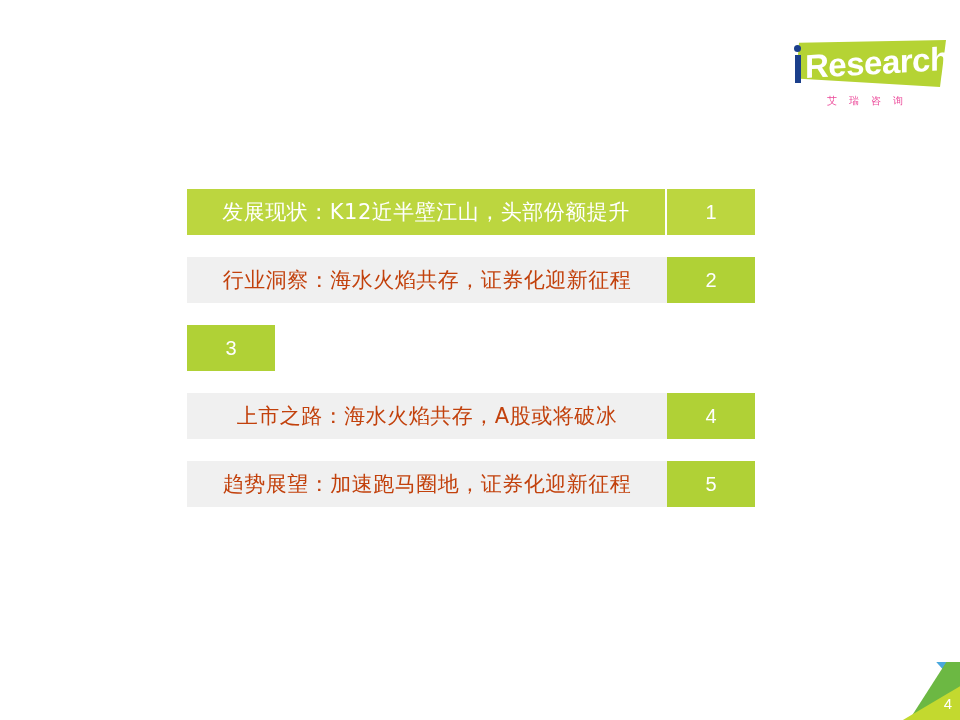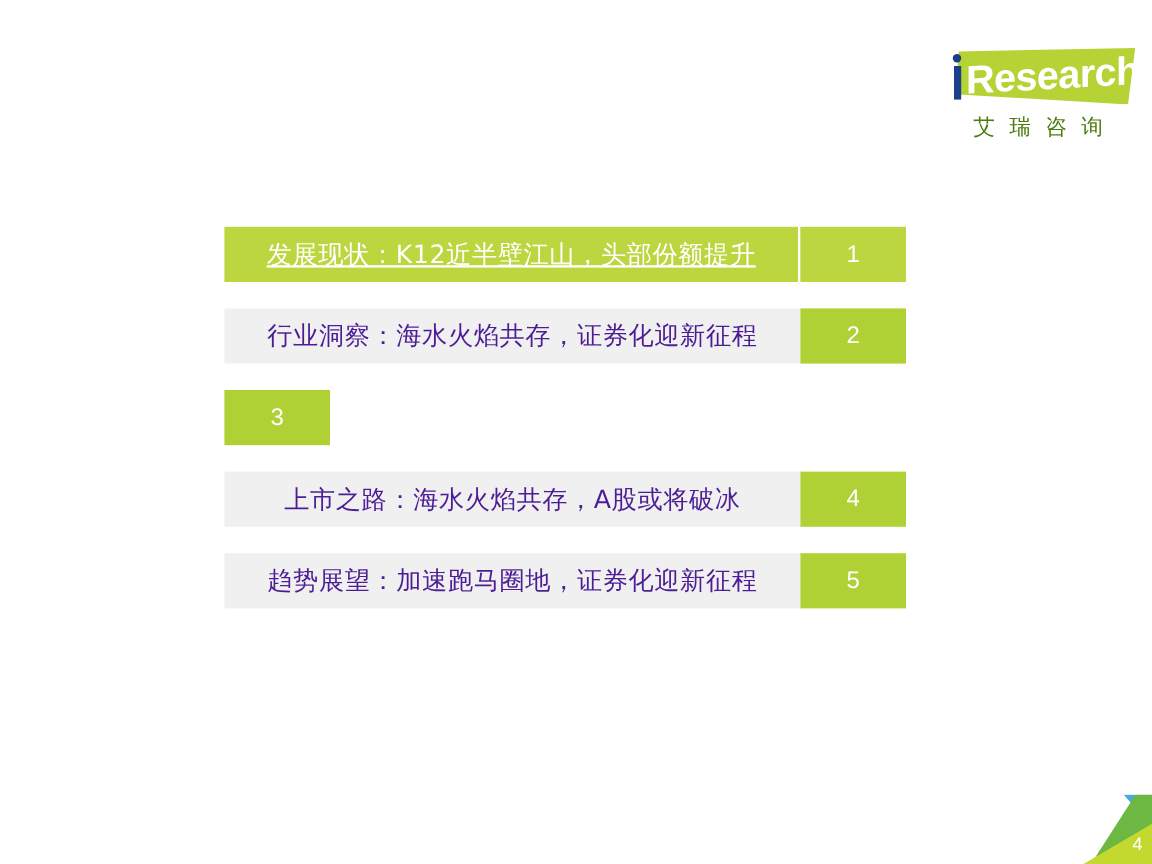--- a/index.html
+++ b/index.html
@@ -76,23 +76,23 @@
     z-index: 2;
     transform: skewY(-3.2deg);
     font-family: "Liberation Sans", "DejaVu Sans", sans-serif;
   }
   .logo-sub {
     position: absolute;
     left: 14px;
     top: 56px;
     width: 158px;
     text-align: center;
-    font-size: 18px;
+    font-size: 10px;
     letter-spacing: 12px;
-    color: #4d7c0f;
+    color: #ec4899;
     font-family: "DejaVu Sans", "Liberation Sans", sans-serif;
   }
 
   
   .agenda {
     position: absolute;
     left: 187px;
     top: 189px;
     width: 568px;
   }
@@ -104,21 +104,21 @@
     margin-bottom: 22px;
   }
   .agenda-row:last-child { margin-bottom: 0; }
 
   .row-text {
     flex: 1 1 auto;
     display: flex;
     align-items: center;
     justify-content: center;
     background: #f0f0f0;
-    color: #4c1d95;
+    color: #c2410c;
     font-size: 21px;
     letter-spacing: 0.5px;
     font-family: "DejaVu Sans", "Liberation Sans", sans-serif;
     padding: 0 14px;
     box-sizing: border-box;
   }
   .row-num {
     flex: 0 0 88px;
     width: 88px;
     display: flex;
@@ -128,21 +128,20 @@
     color: #ffffff;
     font-size: 20px;
     font-family: "Liberation Sans", "DejaVu Sans", sans-serif;
   }
 
   
   .agenda-row.active .row-text {
     background: #bcd63f;
     color: #ffffff;
     border-right: 2px solid #ffffff;
-    text-decoration: underline;
   }
   .agenda-row.active .row-num {
     background: #bcd63f;
     color: #ffffff;
   }
 
   
   .corner {
     position: absolute;
     right: 0;

